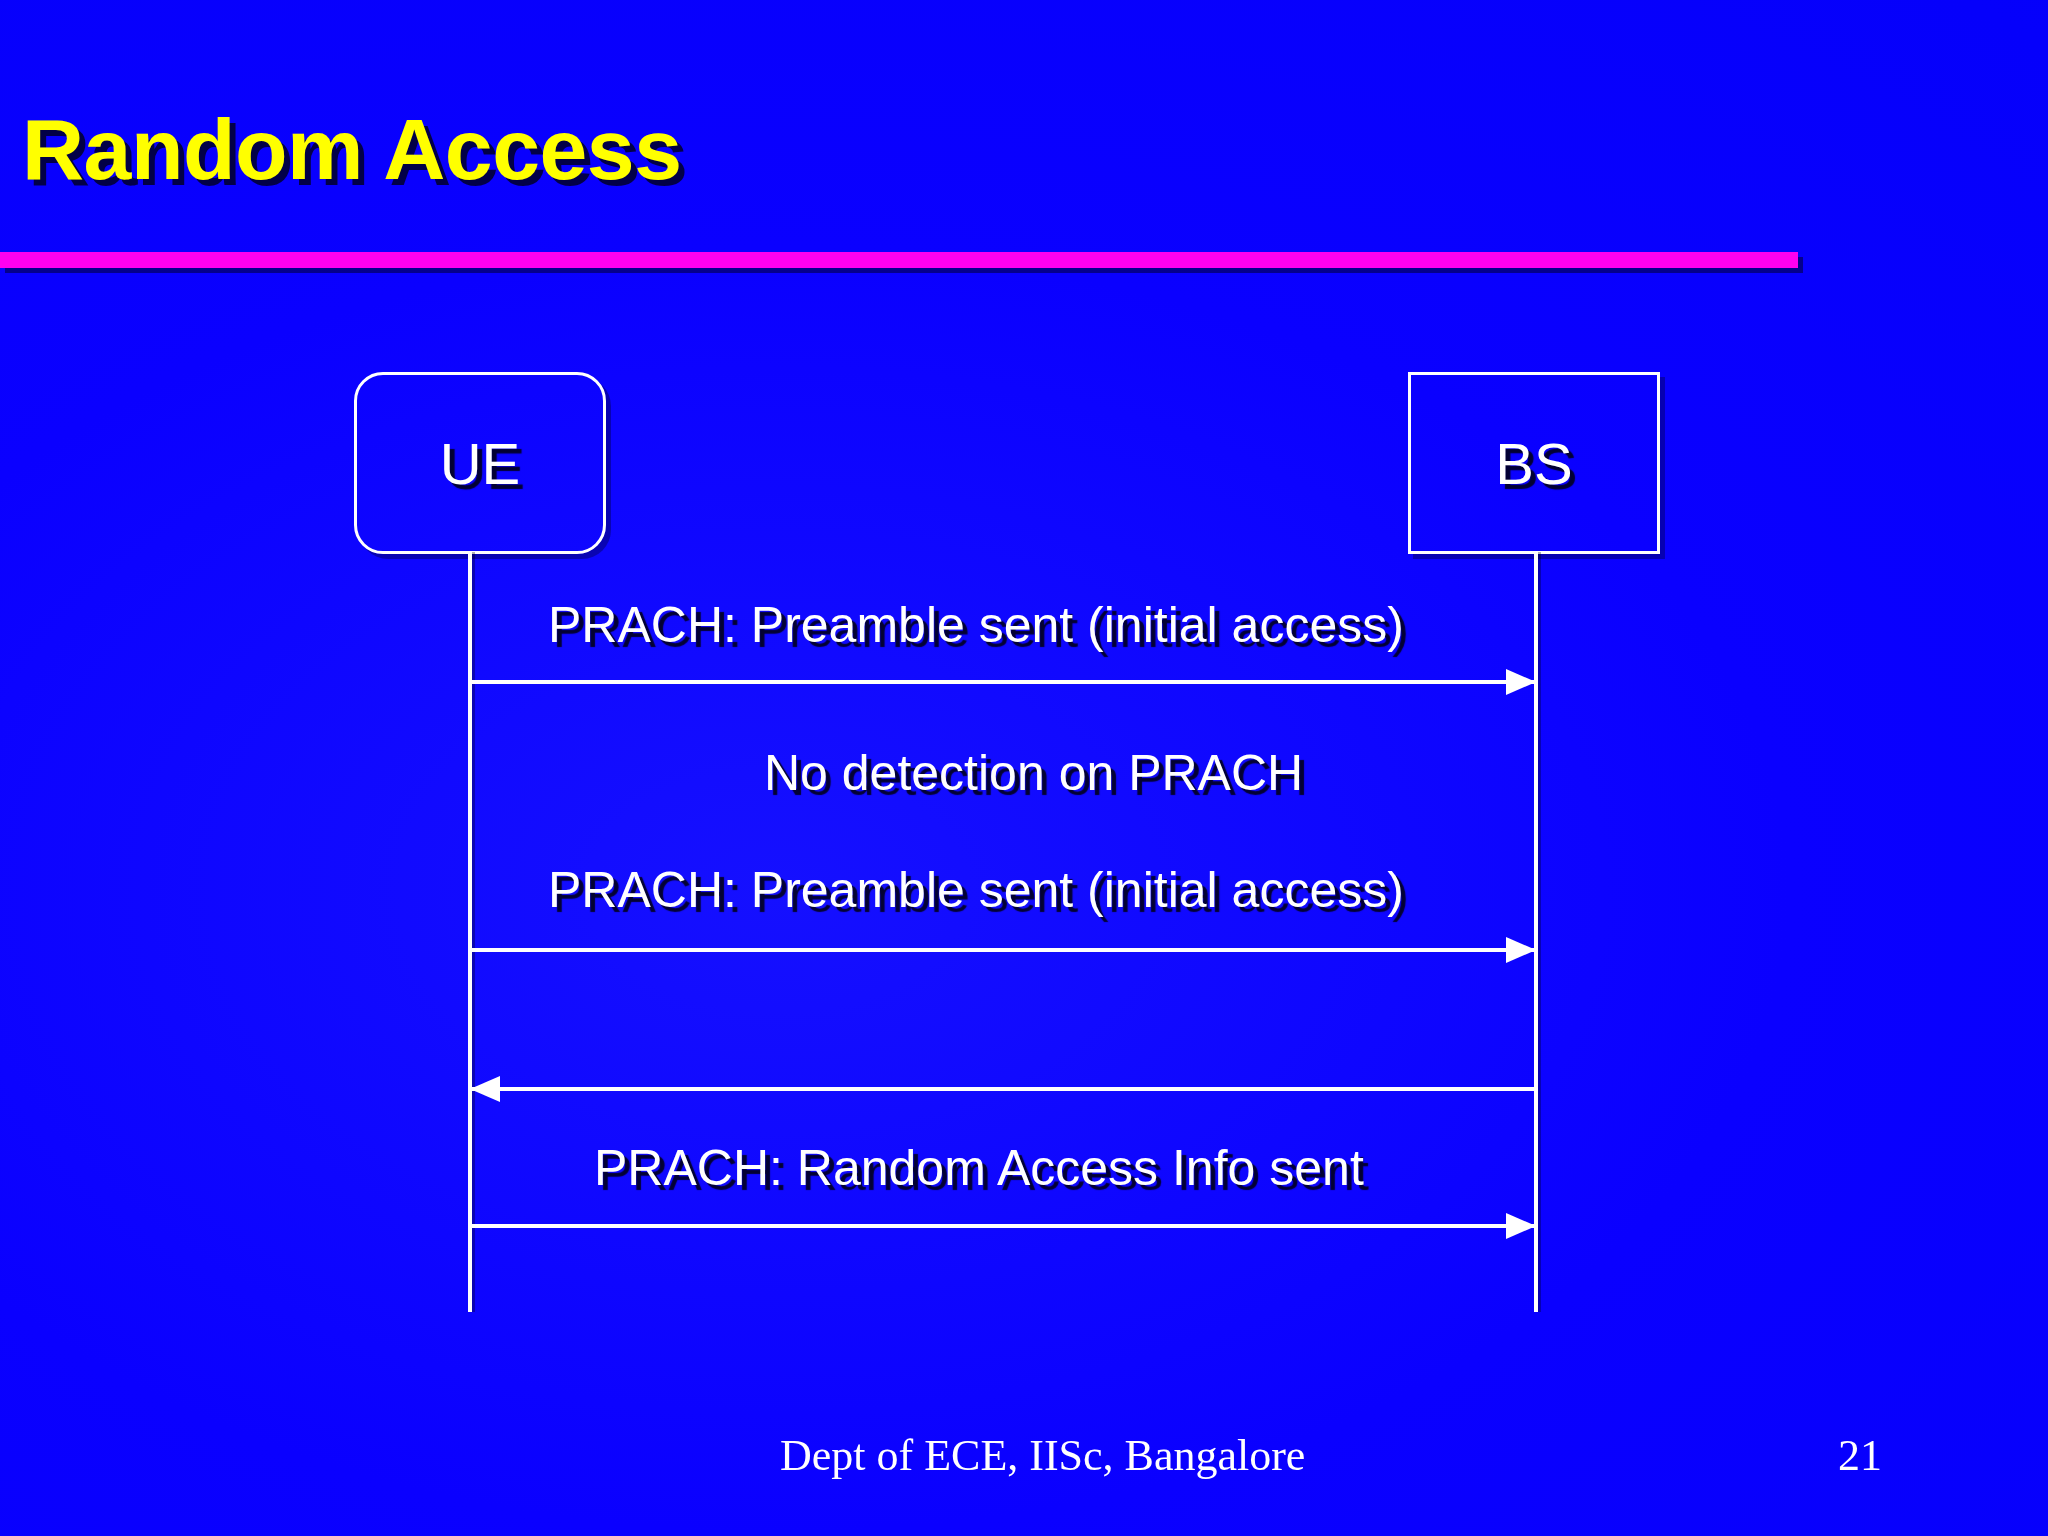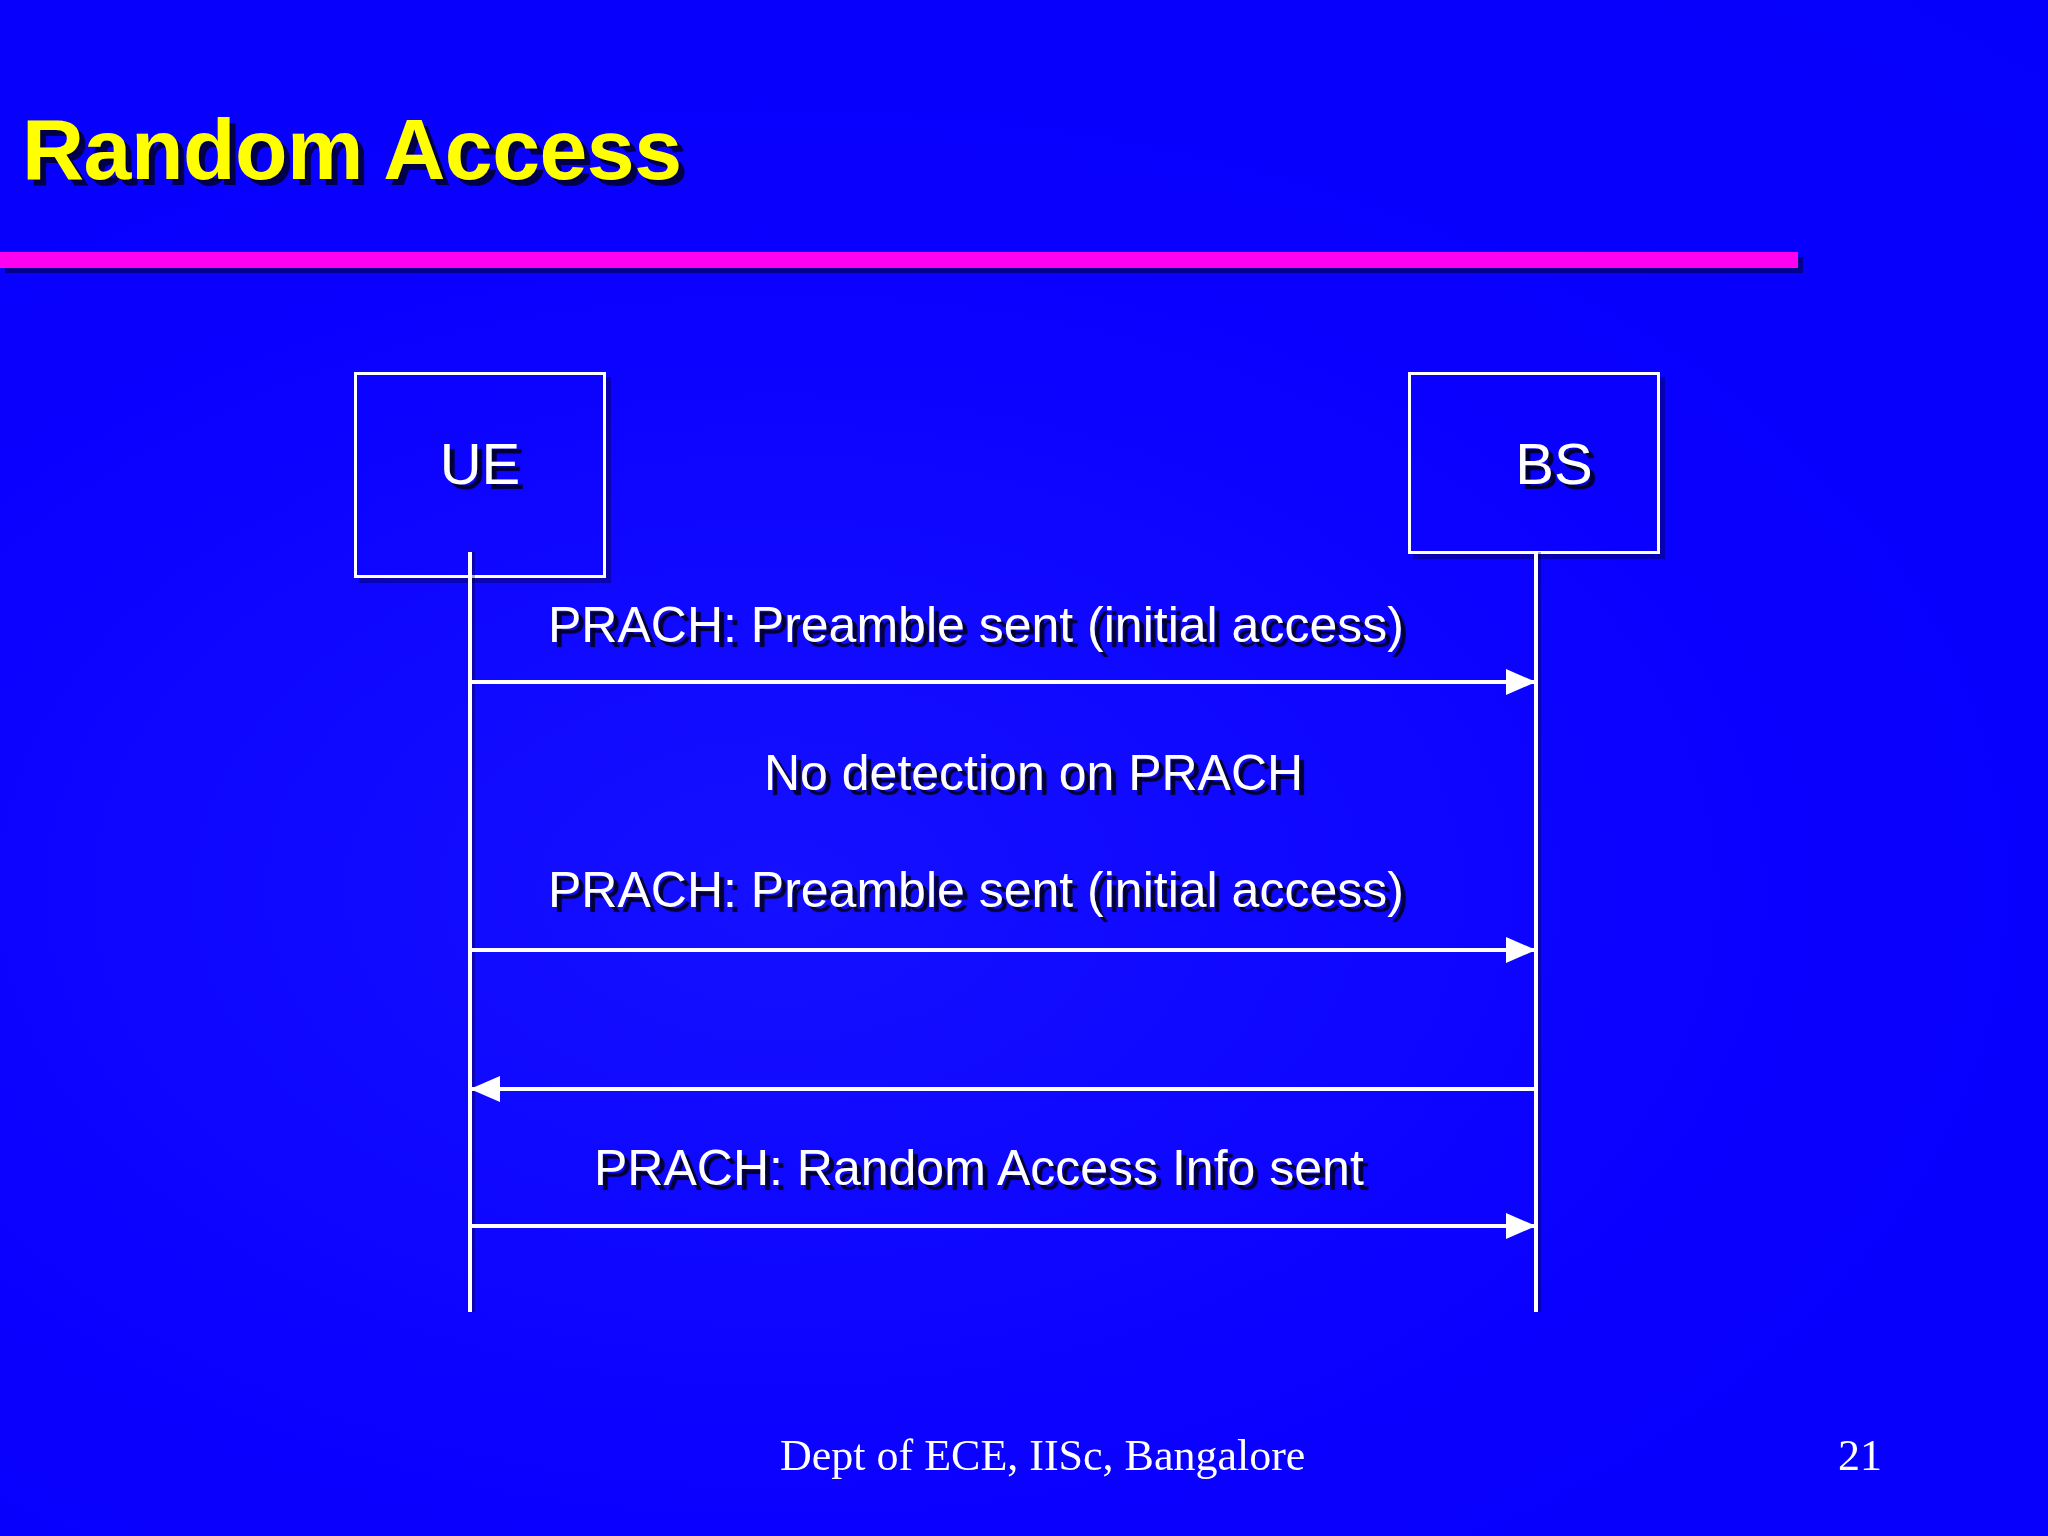--- a/index.html
+++ b/index.html
@@ -62,22 +62,22 @@
     position: absolute;
     width: 100%;
     text-align: center;
     color: #ffffff;
     font-size: 58px;
     font-family: "Liberation Sans", sans-serif;
     text-shadow: 5px 5px 1px rgba(0,0,0,0.80);
     line-height: 1;
   }
 
-  #ue-box  { left: 354px;  top: 372px; width: 252px; height: 206px; }
-  #bs-box  { left: 1408px; top: 372px; width: 252px; height: 182px; padding-left: 20px; }
+  #ue-box  { left: 354px;  top: 372px; width: 252px; height: 182px; border-radius: 29px; }
+  #bs-box  { left: 1408px; top: 372px; width: 252px; height: 182px; }
   #ue-label, #bs-label { top: 60px; }
 
   .lifeline {
     position: absolute;
     width: 4px;
     background: #ffffff;
     box-shadow: 3px 0 0 rgba(0,0,0,0.30);
   }
   #ue-lifeline { left: 468px;  top: 552px; height: 760px; }
   #bs-lifeline { left: 1534px; top: 552px; height: 760px; }

